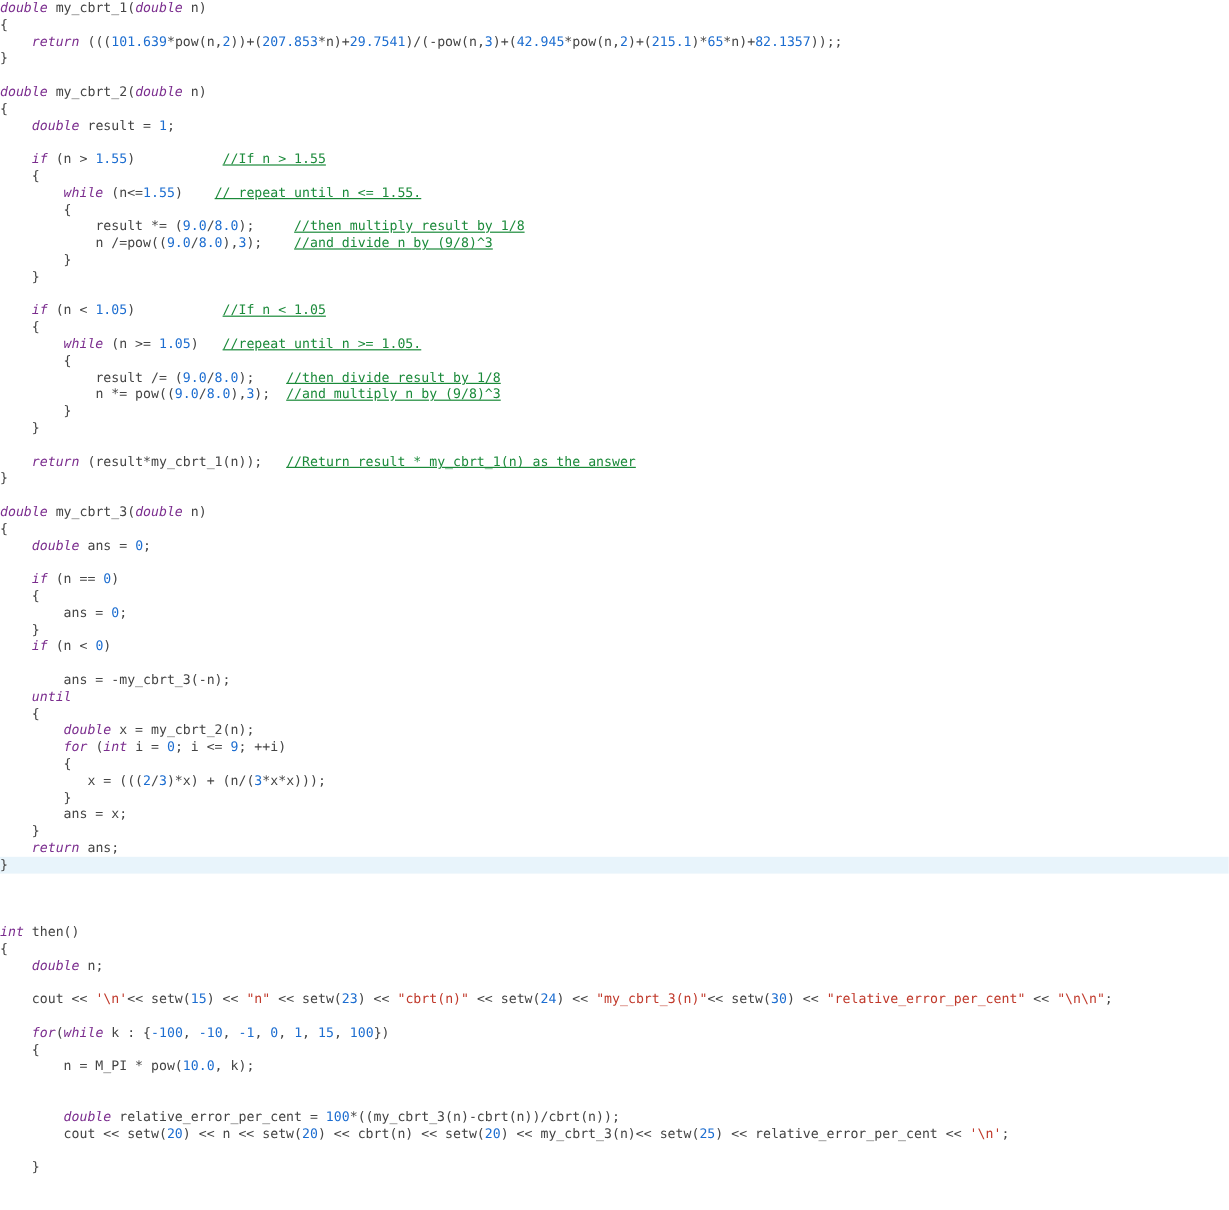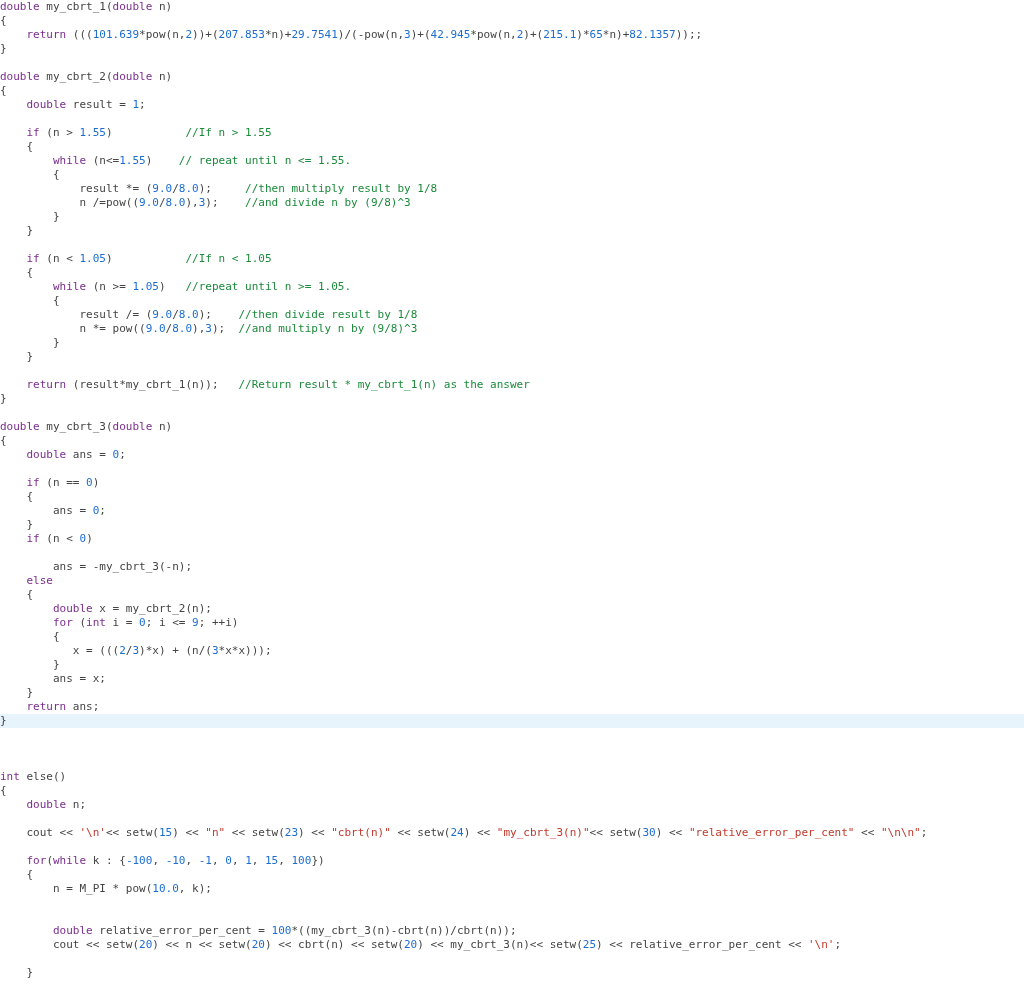--- a/index.html
+++ b/index.html
@@ -10,25 +10,25 @@
   }
   pre.code {
     margin: 0;
     padding: 0;
     font-family: Menlo, Consolas, "DejaVu Sans Mono", "Liberation Mono", monospace;
     font-size: 11px;
     line-height: 14px;
     white-space: pre;
     color: #444;
   }
-  .kw   { color: #7b2d8e; }
+  .kw   { color: #7b2d8e; font-style: italic; }
   .num  { color: #1c6dd0; }   
   .str  { color: #c0392b; }   
   .chr  { color: #c0392b; }
-  .cmt  { color: #1b8a3a; }
+  .cmt  { color: #1b8a3a; text-decoration: underline; }
   .line-hl {
     display: block;
     background: #e8f4fb;
     width: 100%;
   }
 </style>
 </head>
 <body>
 
 <pre class="code"><span class="kw">double</span><span> my_cbrt_1(</span><span class="kw">double</span><span> n)</span>
@@ -65,34 +65,34 @@
 {
     <span class="kw">double</span><span> ans = </span><span class="num">0</span>;
 
     <span class="kw">if</span><span> (n == </span><span class="num">0</span><span>)</span>
     {
         <span>ans = </span><span class="num">0</span>;
     }
     <span class="kw">if</span><span> (n &lt; </span><span class="num">0</span><span>)</span>
 
         <span>ans = -my_cbrt_3(-n);</span>
-    <span class="kw">else</span>
+    <span class="kw">until</span>
     {
         <span class="kw">double</span><span> x = my_cbrt_2(n);</span>
         <span class="kw">for</span><span> (</span><span class="kw">int</span><span> i = </span><span class="num">0</span><span>; i &lt;= </span><span class="num">9</span><span>; ++i)</span>
         {
            <span>x = (((</span><span class="num">2</span><span>/</span><span class="num">3</span><span>)*x) + (n/(</span><span class="num">3</span><span>*x*x)));</span>
         }
         <span>ans = x;</span>
     }
     <span class="kw">return</span><span> ans;</span>
 <span class="line-hl">}</span>
 
 
-<span class="kw">int</span><span> else()</span>
+<span class="kw">int</span><span> then()</span>
 {
     <span class="kw">double</span><span> n;</span>
 
     <span>cout &lt;&lt; </span><span class="chr">'\n'</span><span>&lt;&lt; setw(</span><span class="num">15</span><span>) &lt;&lt; </span><span class="str">"n"</span><span> &lt;&lt; setw(</span><span class="num">23</span><span>) &lt;&lt; </span><span class="str">"cbrt(n)"</span><span> &lt;&lt; setw(</span><span class="num">24</span><span>) &lt;&lt; </span><span class="str">"my_cbrt_3(n)"</span><span>&lt;&lt; setw(</span><span class="num">30</span><span>) &lt;&lt; </span><span class="str">"relative_error_per_cent"</span><span> &lt;&lt; </span><span class="str">"\n\n"</span><span>;</span>
 
     <span class="kw">for</span><span>(</span><span class="kw">while</span><span> k : {</span><span class="num">-100</span><span>, </span><span class="num">-10</span><span>, </span><span class="num">-1</span><span>, </span><span class="num">0</span><span>, </span><span class="num">1</span><span>, </span><span class="num">15</span><span>, </span><span class="num">100</span><span>})</span>
     {
         <span>n = M_PI * pow(</span><span class="num">10.0</span><span>, k);</span>
 
 

